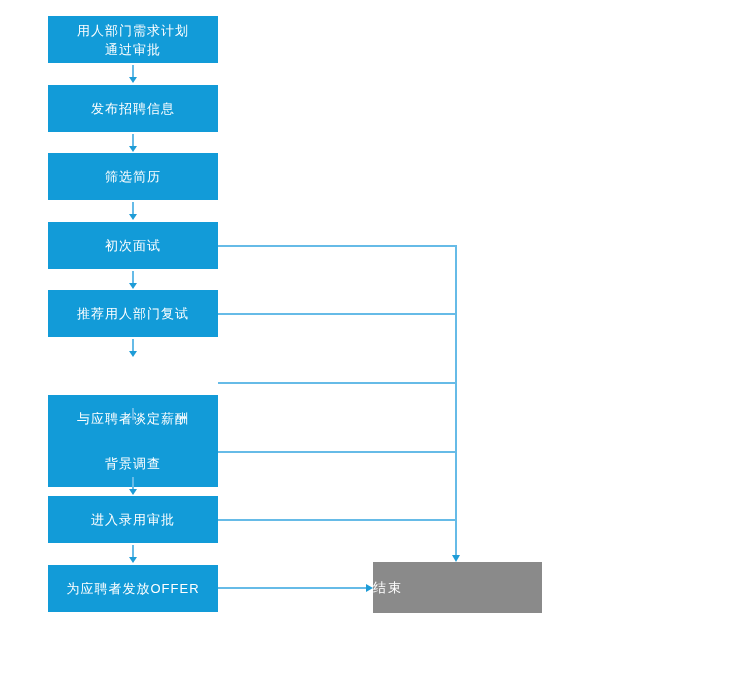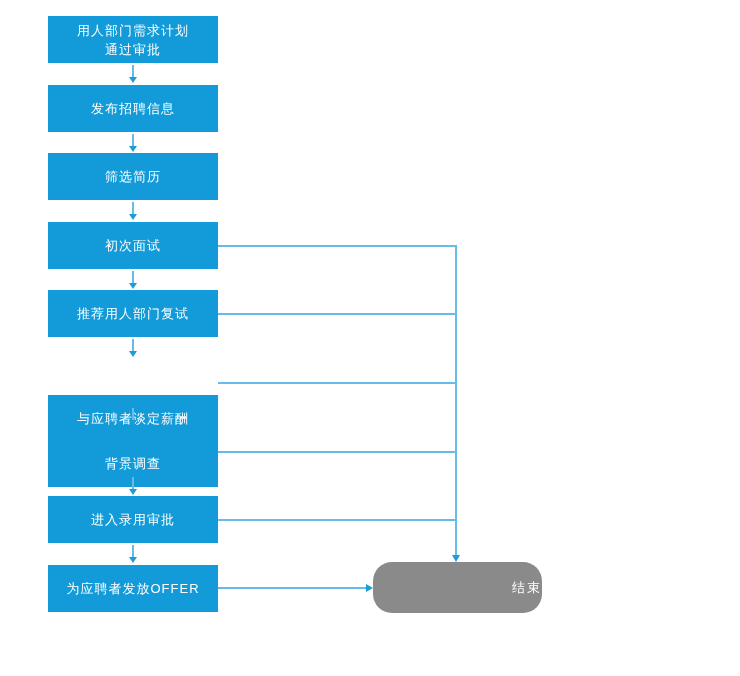--- a/index.html
+++ b/index.html
@@ -31,21 +31,21 @@
   }
   .offer-line{position:absolute;left:218px;top:587px;width:148px;height:2px;background:var(--connector,#66BBE7);}
   .offer-head{
     position:absolute;left:366px;top:584px;width:0;height:0;
     border-top:4px solid transparent;border-bottom:4px solid transparent;
     border-left:7px solid var(--arrowhead,#1E9CD7);
   }
   .end-box{
     position:absolute;left:373px;top:562px;width:169px;height:51px;
     background:var(--end-fill,#8A8A8A);
-    display:flex;align-items:center;justify-content:flex-end;border-radius:19px;
+    display:flex;align-items:center;justify-content:flex-start;
   }
   .end-label{color:var(--text-color,#ffffff);font-size:13px;letter-spacing:2px;}
 </style>
 </head>
 <body>
 
 <div class="canvas">
   <div id="steps">
       <div class="node" style="top: 16px;">
         <div class="node-label">用人部门需求计划

